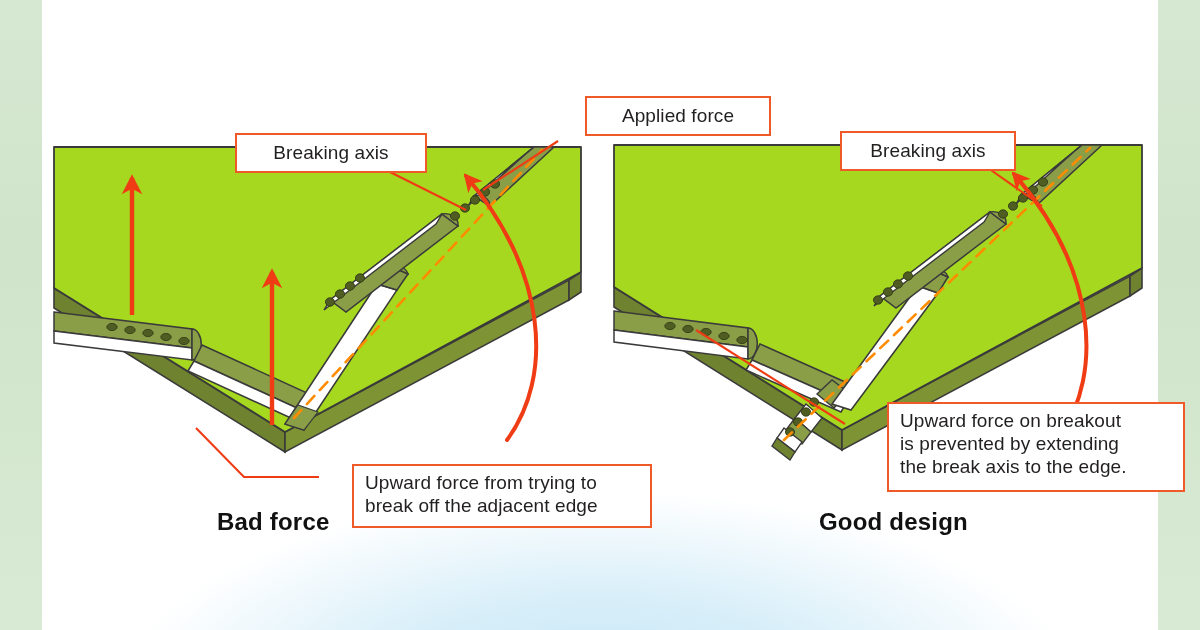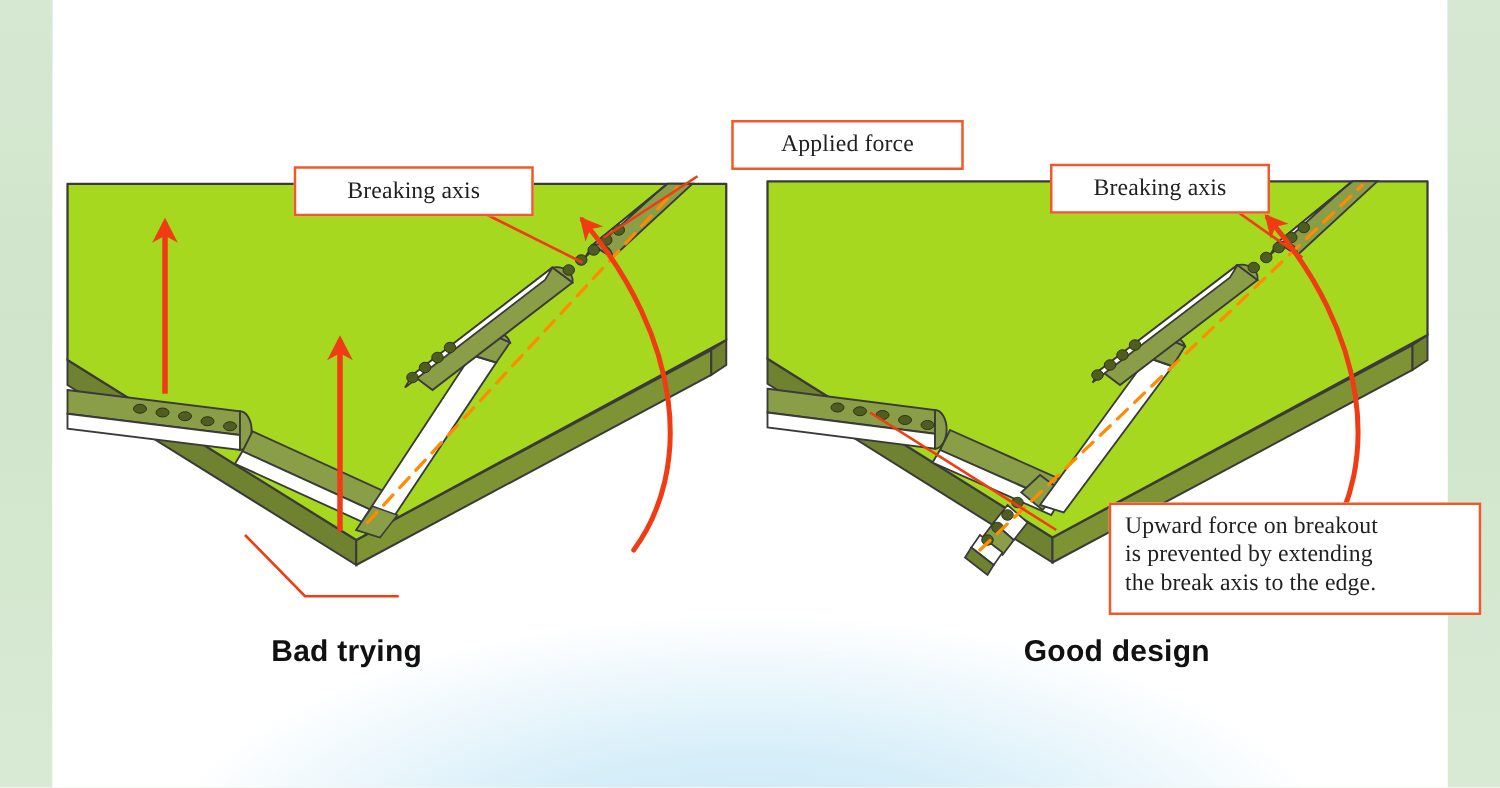--- a/index.html
+++ b/index.html
@@ -53,21 +53,21 @@
     overflow: visible;
   }
 
   
   .callout {
     position: absolute;
     background: #ffffff;
     border: 2px solid #ef5a28;
     box-sizing: border-box;
     color: #221f1f;
-    font-family: Liberation Serif, serif;
+    font-family: Liberation Sans, sans-serif;
     font-size: 19px;
     line-height: 1.22;
     letter-spacing: 0.1px;
     padding: 5px 11px 6px 11px;
     white-space: pre-line;
     z-index: 40;
   }
   .callout.center { text-align: center; }
 
   
@@ -266,24 +266,26 @@
 
       <div class="callout center" style="left:193px; top:133px; width:192px; height:40px;
                   display:flex; align-items:center; justify-content:center;">Breaking axis</div>
 
       <div class="callout center" style="left:543px; top:96px; width:186px; height:40px;
                   display:flex; align-items:center; justify-content:center;">Applied force</div>
 
       <div class="callout center" style="left:798px; top:131px; width:176px; height:40px;
                   display:flex; align-items:center; justify-content:center;">Breaking axis</div>
 
+      <div class="callout" style="left:310px; top:464px; width:300px; height:64px;">Upward force from trying to
+break off the adjacent edge</div>
 
       <div class="callout" style="left:845px; top:402px; width:298px; height:90px;">Upward force on breakout
 is prevented by extending
 the break axis to the edge.</div>
 
-      <div class="caption" style="left:175px; top:508px;">Bad trying</div>
+      <div class="caption" style="left:175px; top:508px;">Bad force</div>
 
       <div class="caption" style="left:745px; top:508px;margin-left:32px;">Good design</div>
 
     </div>
   </div>
 </div>
 
 </body></html>

